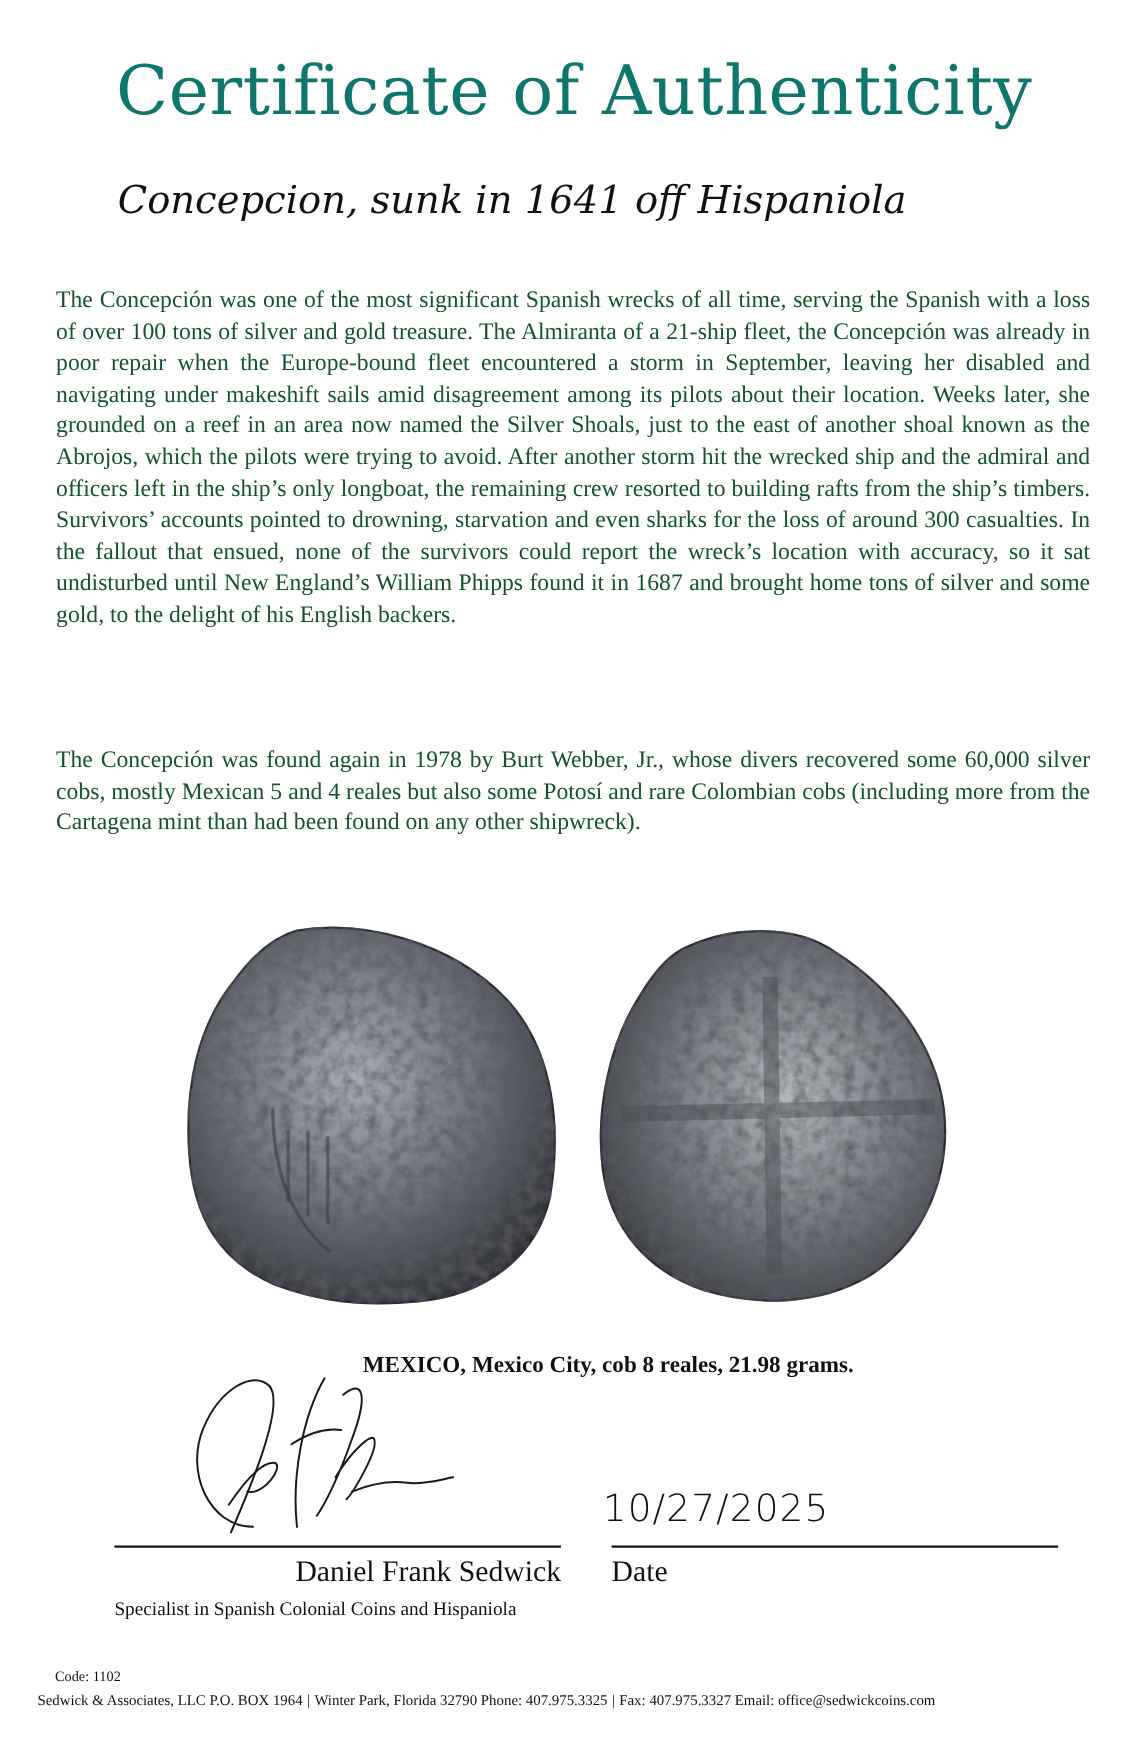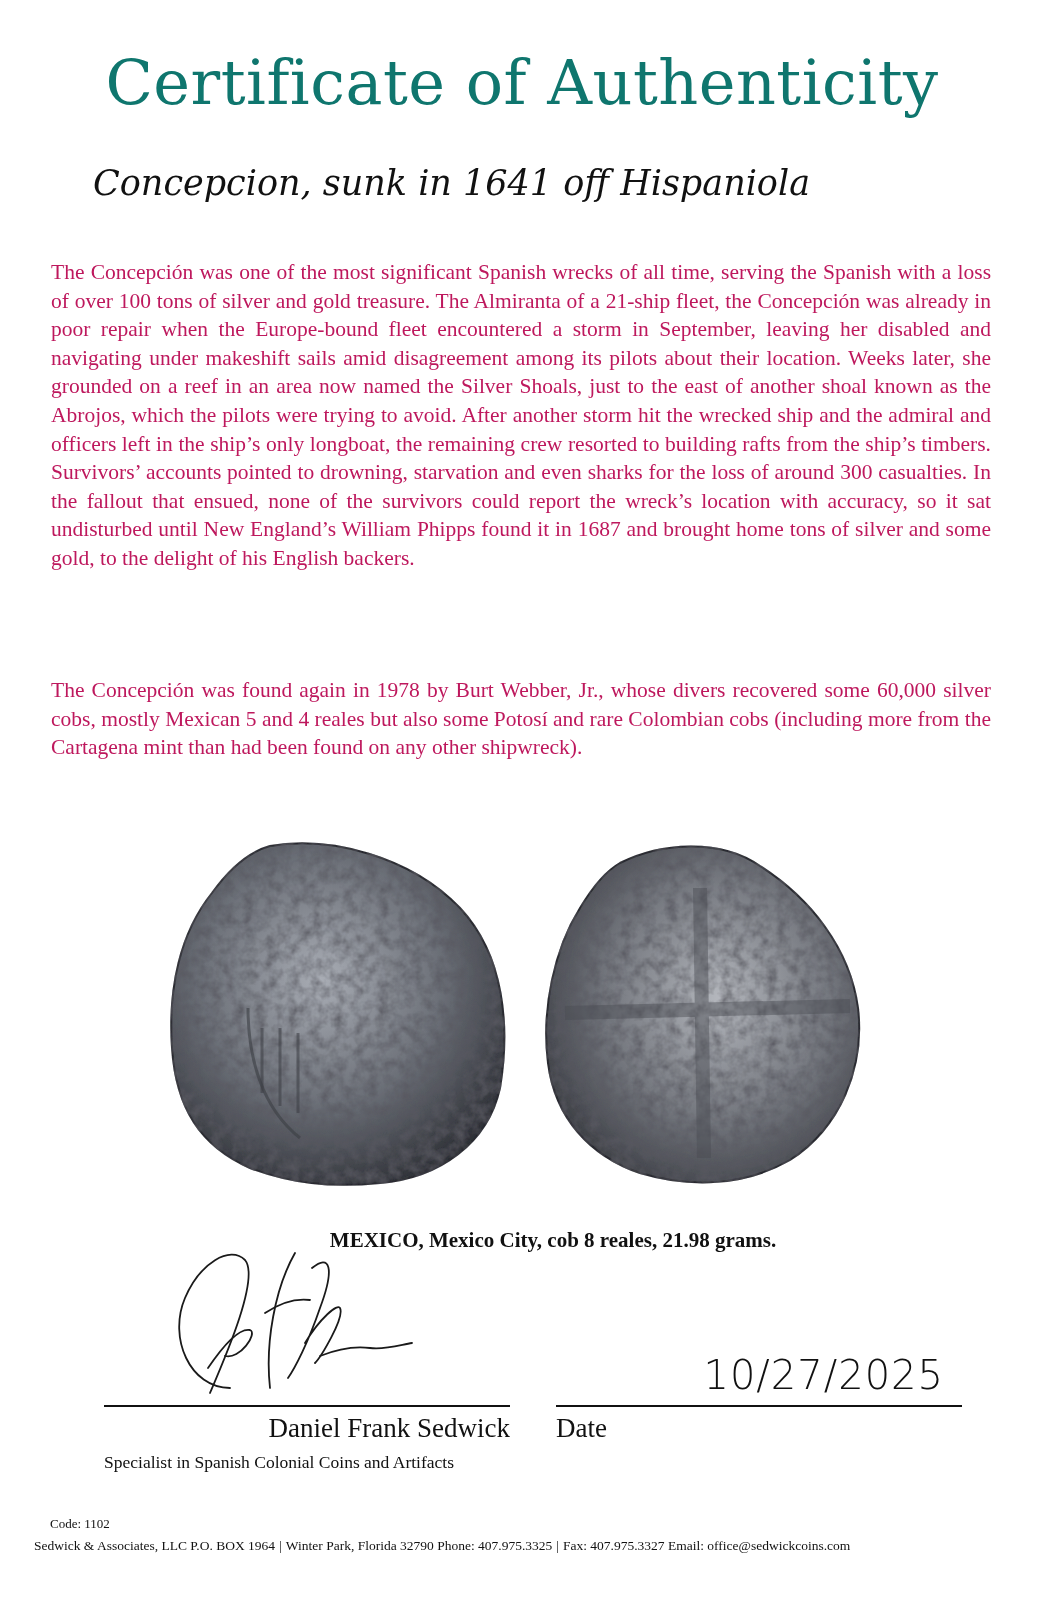--- a/index.html
+++ b/index.html
@@ -1,25 +1,25 @@
 <!DOCTYPE html>
 <html><head>
   <meta charset="utf-8">
   <style>
     html, body { margin: 0; padding: 0; background: #ffffff; }
     body { width: 1044px; height: 1599px; position: relative; overflow: hidden; color: #111; font-family: "Liberation Serif", "DejaVu Serif", serif; }
     .title { position: absolute; left: 0; width: 1044px; top: 52px; text-align: center; font-family: "DejaVu Serif", serif; font-size: 62px; font-weight: 400; letter-spacing: 0.5px; color: #0f766e; line-height: 1; }
-    .subtitle { position: absolute; left: 0; width: 903px; top: 166px; text-align: center; font-family: "DejaVu Serif", serif; font-style: italic; font-size: 35px; color: #111; line-height: 1; }
-    .para { position: absolute; left: 51px; width: 940px; font-size: 21.5px; line-height: 28.6px; text-align: justify; color: #be185d; transform-origin: left top; }
+    .subtitle { position: absolute; left: 0; width: 903px; top: 166px; text-align: center; font-family: "DejaVu Serif", serif; font-style: italic; font-size: 35px; color: #111; line-height: 1; padding-left: 14px; }
+    .para { position: absolute; left: 51px; width: 940px; font-size: 21.5px; line-height: 28.6px; text-align: justify; color: #14532d; transform-origin: left top; }
     .para1 { top: 258px; }
     .para2 { top: 676px; }
     .coins { position: absolute; top: 838px; left: 0; width: 1044px; height: 350px; }
     .caption { position: absolute; top: 1228px; left: 0; width: 1044px; text-align: center; font-weight: bold; font-size: 21px; color: #111; padding-left: 31px; }
     .signature { position: absolute; left: 170px; top: 1248px; width: 260px; height: 150px; }
-    .date-value { position: absolute; left: 548px; width: 396px; top: 1352px; text-align: right; font-family: "DejaVu Sans", sans-serif; font-weight: 300; font-size: 40px; letter-spacing: 1px; color: #111; }
+    .date-value { position: absolute; left: 548px; width: 396px; top: 1352px; text-align: left; font-family: "DejaVu Sans", sans-serif; font-weight: 300; font-size: 34px; letter-spacing: 1px; color: #111; }
     .rule { position: absolute; top: 1405px; height: 1.5px; background: #111; }
     .rule-left { left: 104px; width: 406px; }
     .rule-right { left: 556px; width: 406px; }
     .signer-name { position: absolute; top: 1413px; left: 104px; width: 406px; text-align: right; font-size: 27px; color: #111; }
     .date-label { position: absolute; top: 1413px; left: 556px; width: 406px; text-align: left; font-size: 27px; color: #111; }
     .signer-title { position: absolute; top: 1452px; left: 104px; width: 420px; font-size: 17.5px; color: #111; }
     .code { position: absolute; top: 1516px; left: 50px; font-size: 13px; color: #111; }
     .footer { position: absolute; top: 1538px; left: 34px; width: 950px; font-size: 13.5px; color: #111; white-space: nowrap; }
     .footer .sep { padding: 0 4px; }
   </style>
@@ -80,20 +80,20 @@
     </g>
   </svg>
 
   <div class="date-value">10/27/2025</div>
 
   <div class="rule rule-left"></div>
   <div class="rule rule-right"></div>
 
   <div class="signer-name">Daniel Frank Sedwick</div>
   <div class="date-label">Date</div>
-  <div class="signer-title">Specialist in Spanish Colonial Coins and Artifacts</div>
+  <div class="signer-title">Specialist in Spanish Colonial Coins and Hispaniola</div>
 
   <div class="code">Code: 1102</div>
   <div class="footer">
     <span>Sedwick &amp; Associates, LLC P.O. BOX 1964</span><span class="sep">|</span><span>Winter Park, Florida 32790 Phone: 407.975.3325</span><span class="sep">|</span><span>Fax: 407.975.3327 Email: office@sedwickcoins.com</span>
   </div>
 
 </div>
 
 </body></html>

